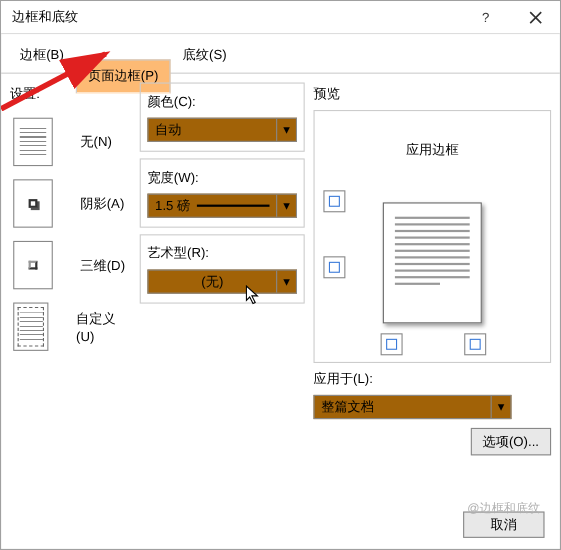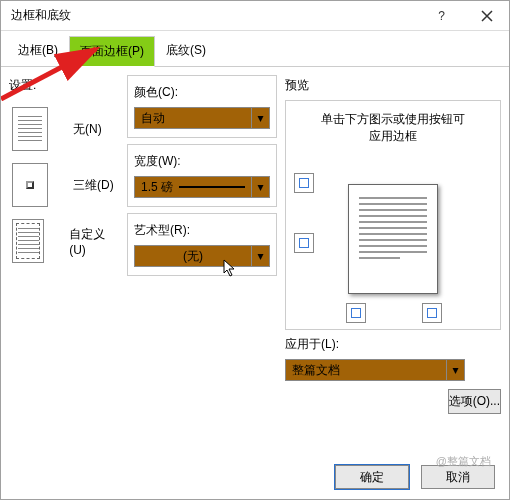--- a/index.html
+++ b/index.html
@@ -3,21 +3,21 @@
 <meta charset="utf-8">
 <style>
   * { box-sizing: border-box; font-family: "Microsoft YaHei", sans-serif; font-size: 12px; }
   body { margin: 0; background: #f0f0f0; width: 510px; height: 500px; overflow: hidden; position: relative; }
   .dialog { width: 510px; height: 500px; background: #fff; border: 1px solid #a0a0a0; position: relative; }
   .titlebar { height: 30px; background: #fff; display: flex; align-items: center; border-bottom: 1px solid #ddd; }
   .titlebar .title { flex: 1; padding-left: 10px; color: #000; }
   .titlebar .btn { width: 45px; height: 30px; display: flex; align-items: center; justify-content: center; color: #333; }
   .tabs { display: flex; padding: 4px 6px 0 6px; border-bottom: 1px solid #ccc; }
   .tab { padding: 6px 10px; border: 1px solid transparent; border-bottom: none; cursor: pointer; }
-  .tab.active { border: 1px solid #ccc; border-bottom: 1px solid #fff; background: #84cc16; position: relative; top: 1px; }
+  .tab.active { border: 1px solid #ccc; border-bottom: 1px solid #fff; background: #fdba74; position: relative; top: 19px; }
   .content { display: flex; padding: 8px; gap: 8px; }
   .col-left { width: 110px; }
   .col-mid { width: 150px; }
   .col-right { flex: 1; }
   .section-label { margin: 2px 0 6px 0; }
   .setting-list { border: 1px solid #fff; }
   .setting-item { display: flex; align-items: center; gap: 25px; padding: 6px 2px; cursor: pointer; }
   .setting-item .thumb { width: 36px; height: 44px; border: 1px solid #888; background: #fff; display: flex; align-items: center; justify-content: center; position: relative; }
   .setting-item.selected .thumb { outline: 2px solid #2a6fc9; outline-offset: 1px; }
   .thumb-lines { width: 70%; height: 60%; background: repeating-linear-gradient(#888 0 1px, transparent 1px 4px); }
@@ -44,21 +44,21 @@
   .page-preview { width: 90px; height: 110px; border: 1px solid #666; box-shadow: 2px 2px 4px rgba(0,0,0,.4); background:#fff; padding:12px 10px; }
   .page-preview .pl { height:2px; background:#999; margin-bottom:4px; }
   .edge-btn { width:20px; height:20px; border:1px solid #888; background:#fff; position:absolute; display:flex; align-items:center; justify-content:center; }
   .edge-btn.t1 { left:2px; top:18px; }
   .edge-btn.t2 { left:2px; top:78px; }
   .edge-btn.b1 { left:54px; bottom:0; }
   .edge-btn.b2 { left:130px; bottom:0; }
   .edge-glyph { width:10px; height:10px; border:1px solid #3a7ad9; }
   .apply-row { margin-top:6px; }
   .apply-combo { width: 180px; }
-  .opt-btn { float:right; margin-top:8px; border:1px solid #888; background:#e8e8e8; padding:3px 0; cursor:pointer; }
+  .opt-btn { float:right; margin-top:8px; border:1px solid #888; background:#e8e8e8; padding:3px 10px; cursor:pointer; }
   .footer { position:absolute; bottom:10px; right:14px; display:flex; gap:12px; }
   .footer button { width:74px; height:24px; border:1px solid #888; background:#e8e8e8; cursor:pointer; }
   .footer button.primary { outline:1px solid #2a6fc9; }
   .arrow-annot { position:absolute; top:20px; left:0; width:130px; height:80px; pointer-events:none; }
   .cursor-annot { position:absolute; left:222px; top:258px; pointer-events:none; }
   .watermark { position:absolute; right:18px; bottom:30px; color:#b0b0b0; font-size:11px; }
 </style>
 </head>
 <body>
 
@@ -84,20 +84,28 @@
       <div class="section-label">设置:</div>
       <div class="setting-list">
         <div class="setting-item">
           <div class="thumb thumb-none">
               <div class="thumb-lines"></div>
             </div>
           <span>无(N)</span>
         </div>
         <div class="setting-item">
           <div class="thumb">
+              <div class="thumb-shadow">
+                <div class="thumb-lines"></div>
+              </div>
+            </div>
+          <span>阴影(A)</span>
+        </div>
+        <div class="setting-item">
+          <div class="thumb">
               <div class="thumb-3d">
                 <div class="thumb-lines"></div>
               </div>
             </div>
           <span>三维(D)</span>
         </div>
         <div class="setting-item">
           <div class="thumb thumb-wavy">
               <div class="thumb-lines"></div>
             </div>
@@ -134,21 +142,21 @@
             </div>
           <div class="arrow">▾</div>
         </div>
       </div>
     </div>
 
     <div class="col-right">
       <div class="section-label">预览</div>
       <div class="preview-box">
         <div class="preview-hint">
-          <span>单击下方图示或使用按钮可</span><br><span>应用边框</span>
+          <br><span>应用边框</span>
         </div>
         <div class="preview-area">
           <div class="edge-btn t1">
               <div class="edge-glyph"></div>
             </div>
           <div class="edge-btn t2">
               <div class="edge-glyph"></div>
             </div>
           <div class="page-preview">
             <div class="pl"></div>
@@ -178,31 +186,30 @@
               <span>整篇文档</span>
             </div>
           <div class="arrow">▾</div>
         </div>
         <button class="opt-btn">选项(O)...</button>
       </div>
     </div>
   </div>
 
   <div class="footer">
-    <button class="primary">确定</button>
     <button>取消</button>
   </div>
 
   <svg class="arrow-annot">
     <defs>
         <marker id="ah" markerWidth="10" markerHeight="10" refX="8" refY="3" orient="auto">
           <path d="M0,0 L0,6 L9,3 z" fill="#e02020"></path>
         </marker>
       </defs>
     <line x1="0" y1="78" x2="95" y2="28" stroke="#e02020" stroke-width="5" marker-end="url(#ah)"></line>
   </svg>
 
   <svg class="cursor-annot" width="16" height="20">
     <path d="M1 1 L1 14 L4 11 L7 17 L9 16 L6 10 L11 10 Z" fill="#fff" stroke="#000" stroke-width="1"></path>
   </svg>
 
-  <div class="watermark">@整篇文档</div>
+  <div class="watermark">@边框和底纹</div>
 </div>
 
 </body></html>

